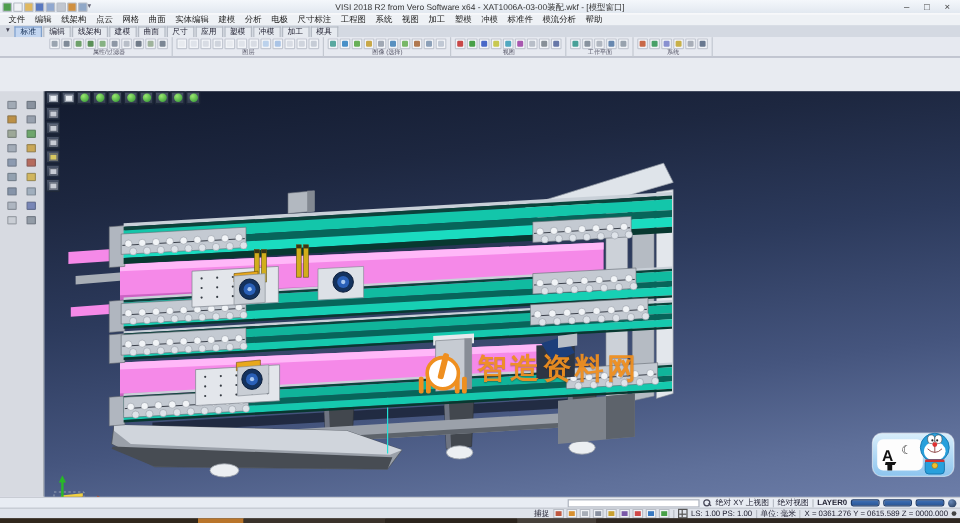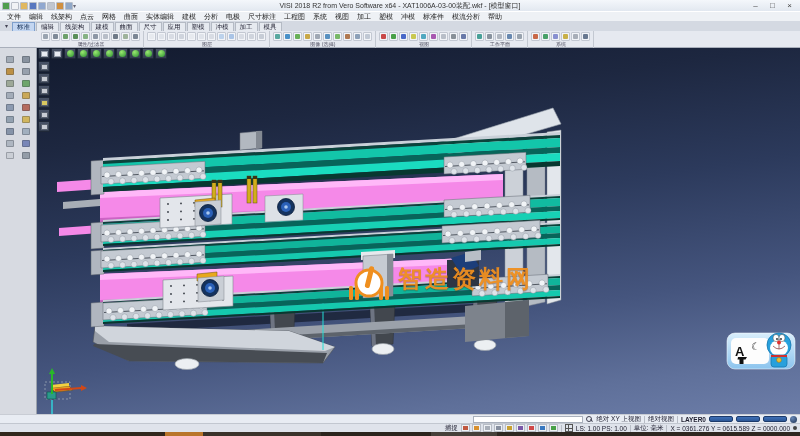--- a/index.html
+++ b/index.html
@@ -22,21 +22,21 @@
   .tab{font-size:6.5px;line-height:8px;padding:0 4px;background:#e6eaf0;border:1px solid #b4bac4;border-bottom:none;color:#223;white-space:nowrap;}
   .tab.active{background:#c3d6f1;border-color:#7fa0cc;color:#102a50;}
   
   .ribbon{height:17px;background:#e6e9f0;border-bottom:1px solid #a9afbb;display:flex;align-items:flex-start;padding-left:38px;flex:0 0 auto;}
   .rgroup{display:flex;flex-direction:column;align-items:center;padding:1px 3px 0 3px;border-right:1px solid #c3c8d1;height:17px;}
   .ricons{display:flex;gap:1px;}
   .ricon{width:9px;height:9px;border:1px solid #c3c8d2;background:#f2f4f8;border-radius:1px;display:flex;align-items:center;justify-content:center;}
   .ricon i{display:block;width:5px;height:5px;border-radius:1px;}
   .rlabel{font-size:6px;line-height:6px;color:#556;transform:scale(.85);white-space:nowrap;}
   
-  .main{flex:1;display:flex;min-height:0;}
+  .main{flex:1;display:flex;min-height:0;margin-top:28px;}
   .dock{width:37px;background:#d7dae1;border-right:1px solid #9ca2ac;padding:6px 0 0 4px;display:grid;grid-template-columns:13px 13px;grid-auto-rows:11px;gap:1px 3px;align-content:start;flex:0 0 auto;}
   .dtool{width:11px;height:10px;display:flex;align-items:center;justify-content:center;}
   .dtool i{display:block;width:8px;height:7px;border-radius:1px;opacity:.85;border:1px solid rgba(40,45,55,.35);}
   .viewport{flex:1;position:relative;overflow:hidden;background:linear-gradient(172deg,#121a2e 0%,#1d2740 22%,#2c3a5c 45%,#45557e 70%,#5f709a 88%,#6c7da8 100%);}
   .scene{position:absolute;inset:0;}
   
   .vp-top{position:absolute;left:1px;top:0;display:flex;gap:1px;}
   .vp-side{position:absolute;left:1px;top:13px;display:flex;flex-direction:column;gap:1px;}
   .vbtn{width:12px;height:11px;background:linear-gradient(#4a5468,#323c4e);border:1px solid #1f2838;border-radius:1px;display:flex;align-items:center;justify-content:center;}
   .vbtn .globe{width:7px;height:7px;border-radius:50%;background:radial-gradient(circle at 35% 30%,#9ae870,#2a9030);}

